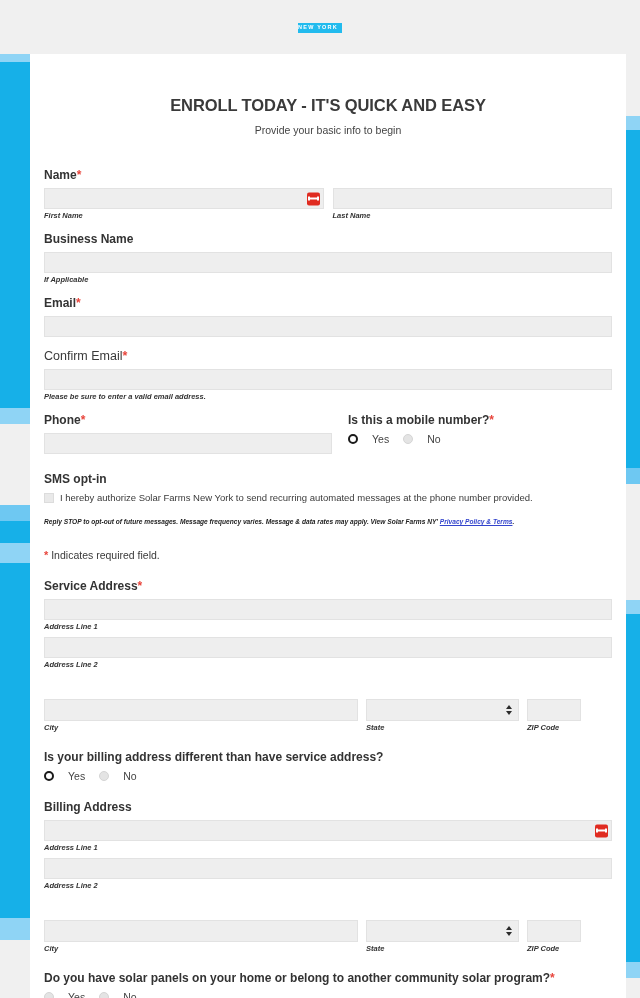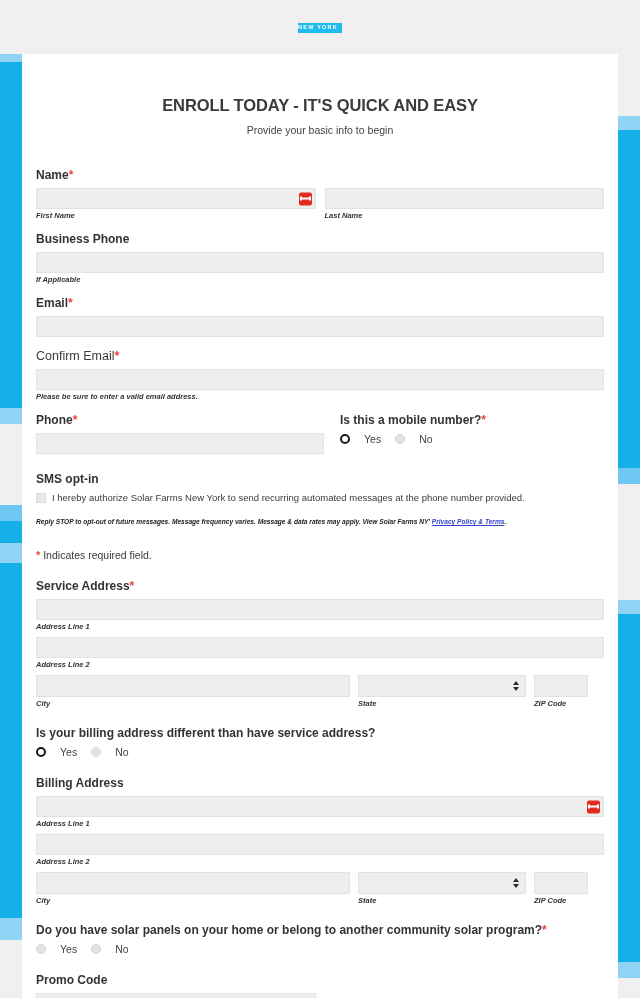--- a/index.html
+++ b/index.html
@@ -65,21 +65,21 @@
   }
   .logo-ny {
     font-family: "Liberation Sans", sans-serif;
     font-size: 5.5px; color: #ffffff; letter-spacing: 1.2px;
     padding-right: 4px; font-weight: bold;
   }
 
   
   #card {
     position: absolute;
-    left: 22px; top: 54px;
+    left: 30px; top: 54px;
     width: 596px; height: 944px;
     background: #ffffff;
   }
 
   #form-title {
     text-align: center;
     font-size: 16.5px; font-weight: bold; color: #3a3a3a;
     letter-spacing: -0.1px;
     margin: 42px 0 0 0;
   }
@@ -167,21 +167,21 @@
     color: #222; margin-top: 14px;
   }
   .fineprint a { color: #3344cc; text-decoration: underline; }
 
   .required-note { font-size: 10.5px; color: #3a3a3a; margin-top: 24px; }
   .required-note .req { font-size: 11px; }
 
   
   .addr-row { display: flex; gap: 8px; align-items: flex-end; }
   .addr-city  { width: 314px; }
-  .addr-state { width: 168px; }
+  .addr-state { width: 153px; margin-top: 24px; }
   .addr-zip   { width: 54px; }
 
   .select-field {
     background: #eeeeee; border: 1px solid #e2e2e2;
     height: 22px; width: 100%;
     position: relative;
   }
   .select-arrows {
     position: absolute; right: 6px; top: 50%;
     transform: translateY(-50%);
@@ -248,21 +248,21 @@
           <span class="sublabel">First Name</span>
         </div>
         <div class="name-col">
           <div class="field"></div>
           <span class="sublabel">Last Name</span>
         </div>
       </div>
 
       <div class="gap-sm"></div>
 
-      <label class="label">Business Phone</label>
+      <label class="label">Business Name</label>
       <div class="field"></div>
       <span class="sublabel">If Applicable</span>
 
       <div class="gap-sm"></div>
 
       <label class="label"><span>Email</span><span class="req">*</span></label>
       <div class="field"></div>
 
       <div class="gap-sm"></div>
 

